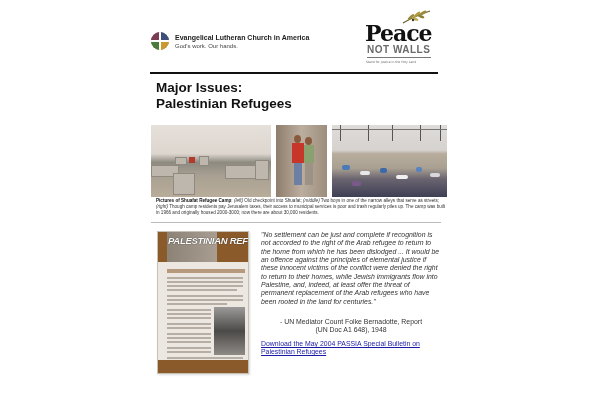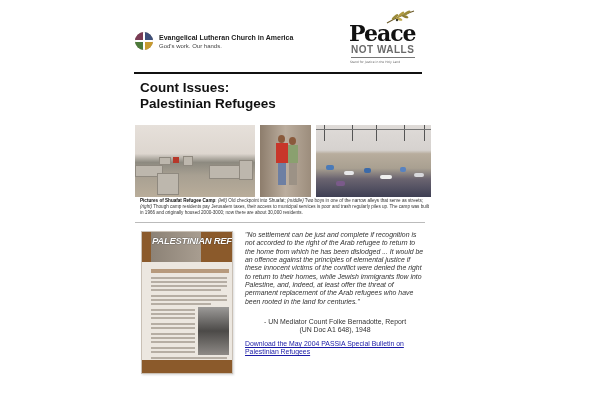--- a/index.html
+++ b/index.html
@@ -1,19 +1,19 @@
 <!DOCTYPE html>
 <html><head>
 <meta charset="utf-8">
 <style>
   * { margin: 0; padding: 0; box-sizing: border-box; }
   html, body { width: 600px; height: 400px; background: #ffffff; overflow: hidden; }
   body { font-family: "DejaVu Sans", sans-serif; color: #222; position: relative; }
 
-  .page { position: absolute; left: 134px; top: 0; width: 290px; height: 360px; }
+  .page { position: absolute; left: 150px; top: 0; width: 290px; height: 360px; }
 
   
   .elca { position: absolute; left: 1px; top: 32px; display: flex; align-items: center; }
   .elca-logo { width: 18px; height: 18px; border-radius: 50%; position: relative; overflow: hidden; background: #9a8a7a; }
   .elca-logo .q { position: absolute; width: 9px; height: 9px; }
   .elca-logo .q1 { left: 0; top: 0; background: #7a3b55; }
   .elca-logo .q2 { left: 9px; top: 0; background: #3d4f7a; }
   .elca-logo .q3 { left: 0; top: 9px; background: #4c7a3a; }
   .elca-logo .q4 { left: 9px; top: 9px; background: #c79a2e; }
   .elca-logo .cross-v { position: absolute; left: 8px; top: 0; width: 2px; height: 18px; background: #fff; }
@@ -98,21 +98,21 @@
     </svg>
     <div class="pnw-peace">Peace</div>
     <div class="pnw-walls">NOT WALLS</div>
     <div class="pnw-rule"></div>
     <div class="pnw-tag">Stand for Justice in the Holy Land</div>
   </div>
 
   <div class="top-rule"></div>
 
   <div class="title">
-    <div>Count Issues:</div>
+    <div>Major Issues:</div>
     <div>Palestinian Refugees</div>
   </div>
 
   <div class="photo ph1">
     <div class="barrier" style="left:0;top:40px;width:28px;height:12px;"></div>
     <div class="barrier" style="left:22px;top:48px;width:22px;height:22px;"></div>
     <div class="barrier" style="left:24px;top:32px;width:12px;height:8px;"></div>
     <div class="barrier" style="left:48px;top:31px;width:10px;height:10px;"></div>
     <div class="barrier" style="left:74px;top:40px;width:32px;height:14px;"></div>
     <div class="barrier" style="left:104px;top:35px;width:14px;height:20px;"></div>

